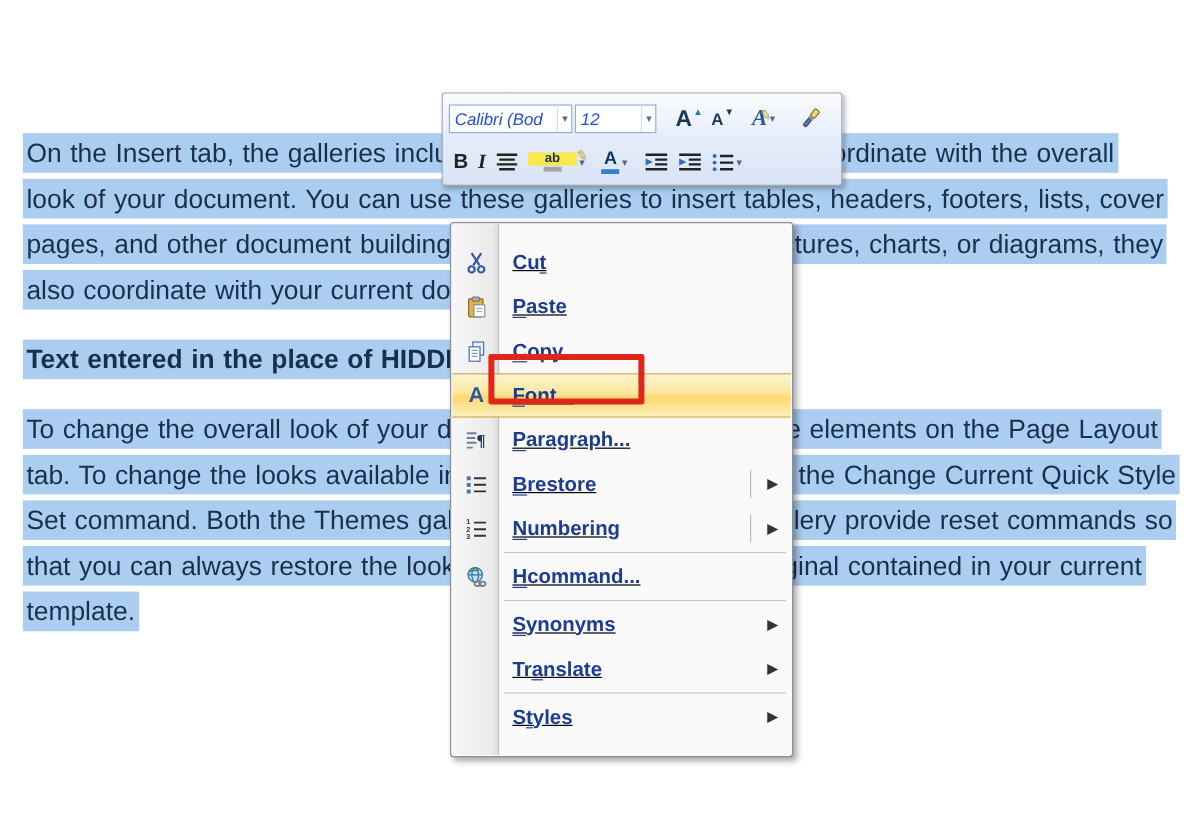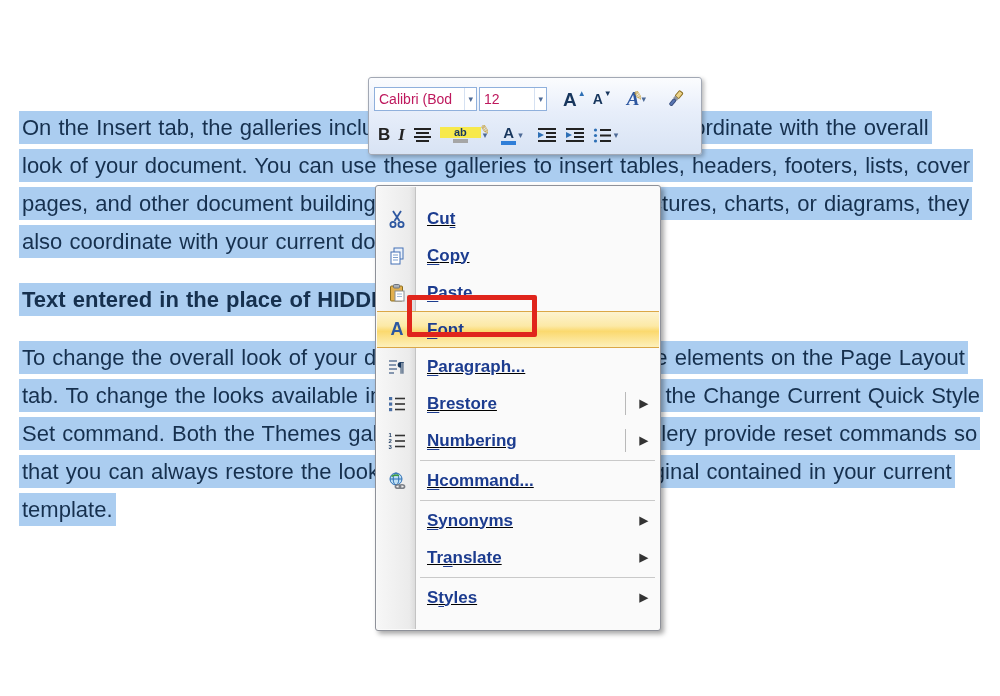--- a/index.html
+++ b/index.html
@@ -13,21 +13,21 @@
   .doc-line.bold{font-weight:700;}
 
   
   #mini-toolbar{position:absolute;left:368px;top:77px;width:334px;height:78px;box-sizing:border-box;
     background:linear-gradient(180deg,#fbfcfe 0%,#e7eefa 45%,#d8e3f4 100%);
     border:1px solid #a2a8b4;border-radius:3px;box-shadow:2px 2px 4px rgba(0,0,0,.28);
     padding:3px 5px;}
   .tb-row{display:flex;align-items:center;height:36px;}
   .combo{display:flex;align-items:center;background:#fff;border:1px solid #8fb0dc;height:24px;
          box-sizing:border-box;margin-right:2px;}
-  .combo-text{font-size:14px;color:#be185d;padding:0 2px 0 4px;white-space:nowrap;overflow:hidden;}
+  .combo-text{font-size:14px;color:#1d4ed8;padding:0 2px 0 4px;white-space:nowrap;overflow:hidden;font-style:italic;}
   .cmb-arr{font-size:9px;color:#4d6a96;padding:0 3px;border-left:1px solid #d5e1f2;align-self:stretch;
            display:flex;align-items:center;}
   .tb-btn{display:flex;align-items:center;justify-content:center;height:30px;padding:0 4px;
           border-radius:2px;position:relative;}
   .bi{font-size:17px;font-weight:700;color:#222;}
   .ital{font-family:"Liberation Serif",serif;font-style:italic;}
   .dd{font-size:9px;color:#4d6a96;margin-left:2px;}
   .af{font-weight:700;color:#17365d;position:relative;line-height:1;}
   .tri{font-size:8px;color:#2d6fb5;position:relative;top:-6px;left:1px;}
   .stack{display:flex;flex-direction:column;align-items:center;line-height:1;}
@@ -89,45 +89,45 @@
               <circle cx="14" cy="15.5" r="2.6"></circle>
             </g>
           </svg>
       </span>
       <span><span>Cu</span><span class="k">t</span><span></span></span>
     </div>
 
     <div class="mi">
       <span class="mi-ic">
         <svg width="20" height="20" viewBox="0 0 20 20">
+            <rect x="3.5" y="3" width="12" height="15" rx="1" fill="#e2b04f" stroke="#8a6d1f"></rect>
+            <rect x="6.5" y="1.5" width="6" height="3.5" rx="1" fill="#aab0b8" stroke="#6e747c"></rect>
+            <rect x="8" y="8" width="9" height="10" fill="#ffffff" stroke="#8c8f94"></rect>
+            <g stroke="#9fb7d8" stroke-width="1">
+              <line x1="10" y1="11" x2="15" y2="11"></line>
+              <line x1="10" y1="13.5" x2="15" y2="13.5"></line>
+            </g>
+          </svg>
+      </span>
+      <span><span></span><span class="k">P</span><span>aste</span></span>
+    </div>
+
+    <div class="mi">
+      <span class="mi-ic">
+        <svg width="20" height="20" viewBox="0 0 20 20">
             <rect x="7" y="2" width="9" height="11" fill="#eaf1fa" stroke="#4471b5"></rect>
             <rect x="4" y="6" width="9" height="12" fill="#ffffff" stroke="#4471b5"></rect>
             <g stroke="#7d9fce" stroke-width="1">
               <line x1="6" y1="9" x2="11" y2="9"></line>
               <line x1="6" y1="11.5" x2="11" y2="11.5"></line>
               <line x1="6" y1="14" x2="11" y2="14"></line>
             </g>
           </svg>
       </span>
       <span><span></span><span class="k">C</span><span>opy</span></span>
-    </div>
-
-    <div class="mi">
-      <span class="mi-ic">
-        <svg width="20" height="20" viewBox="0 0 20 20">
-            <rect x="3.5" y="3" width="12" height="15" rx="1" fill="#e2b04f" stroke="#8a6d1f"></rect>
-            <rect x="6.5" y="1.5" width="6" height="3.5" rx="1" fill="#aab0b8" stroke="#6e747c"></rect>
-            <rect x="8" y="8" width="9" height="10" fill="#ffffff" stroke="#8c8f94"></rect>
-            <g stroke="#9fb7d8" stroke-width="1">
-              <line x1="10" y1="11" x2="15" y2="11"></line>
-              <line x1="10" y1="13.5" x2="15" y2="13.5"></line>
-            </g>
-          </svg>
-      </span>
-      <span><span></span><span class="k">P</span><span>aste</span></span>
     </div>
 
     <div class="mi hover">
       <span class="mi-ic">
           <span class="fontA">A</span>
         </span>
       <span><span></span><span class="k">F</span><span>ont...</span></span>
     </div>
 
     <div class="mi">

